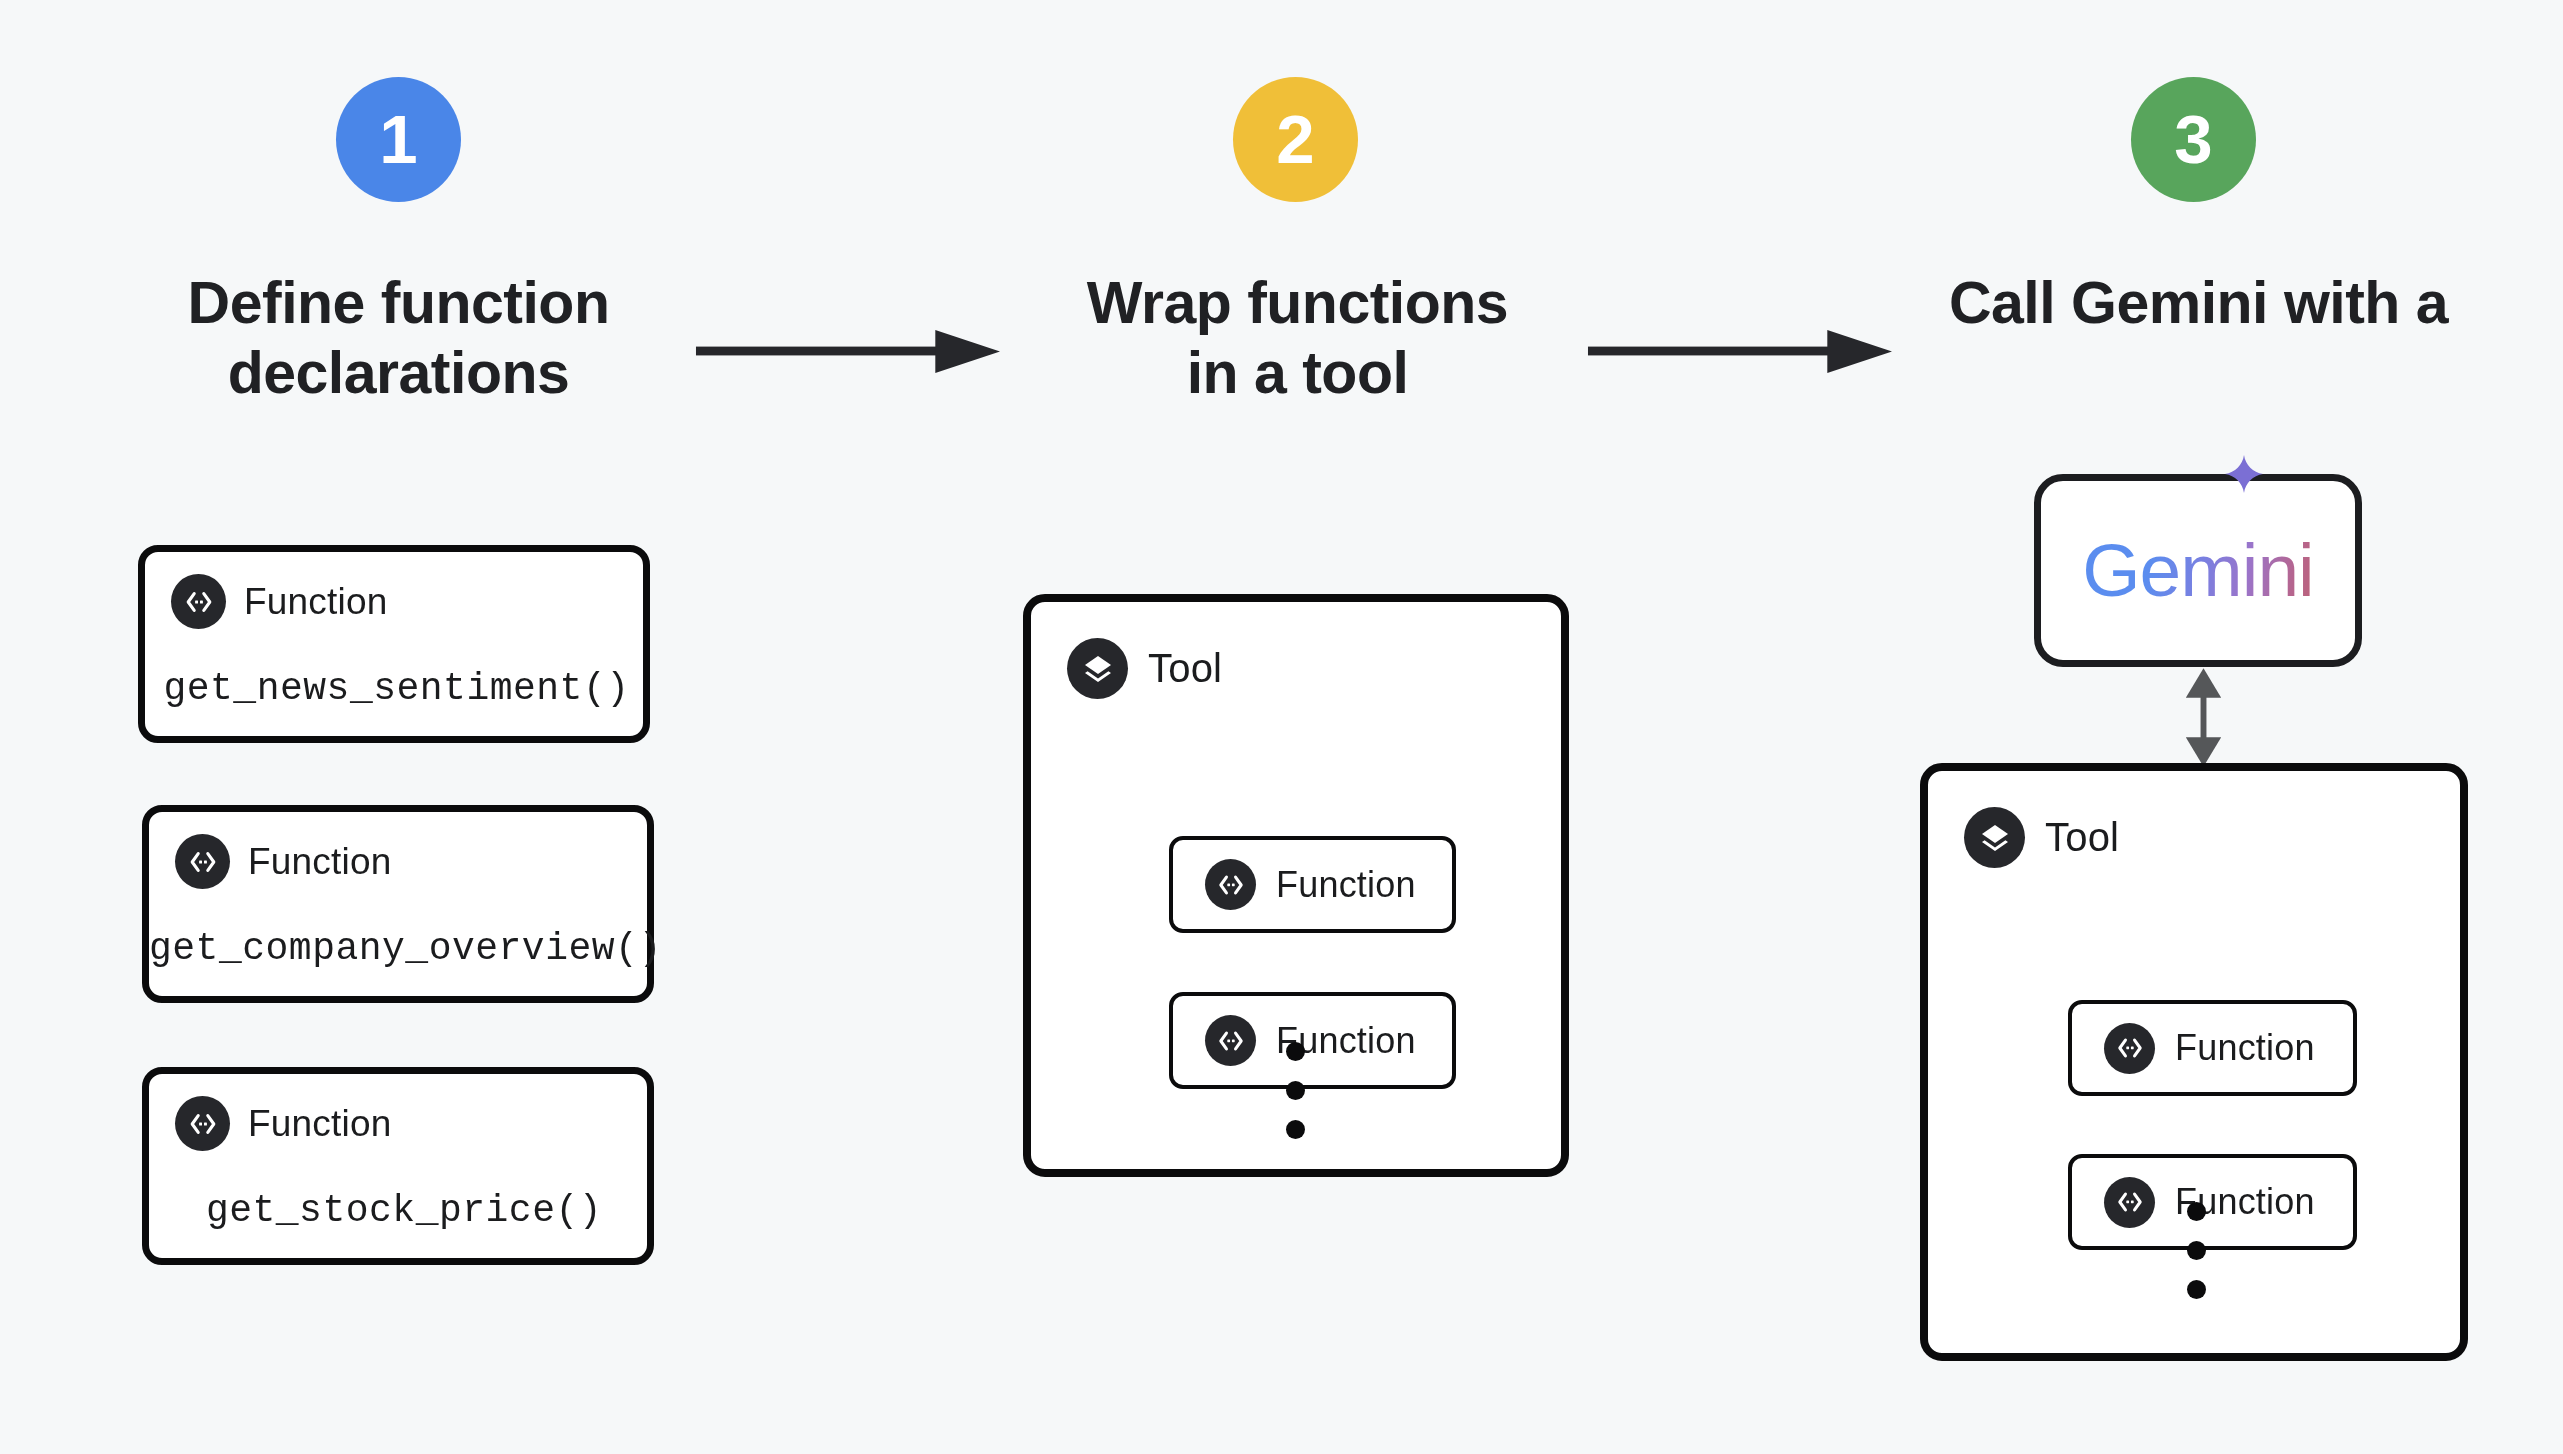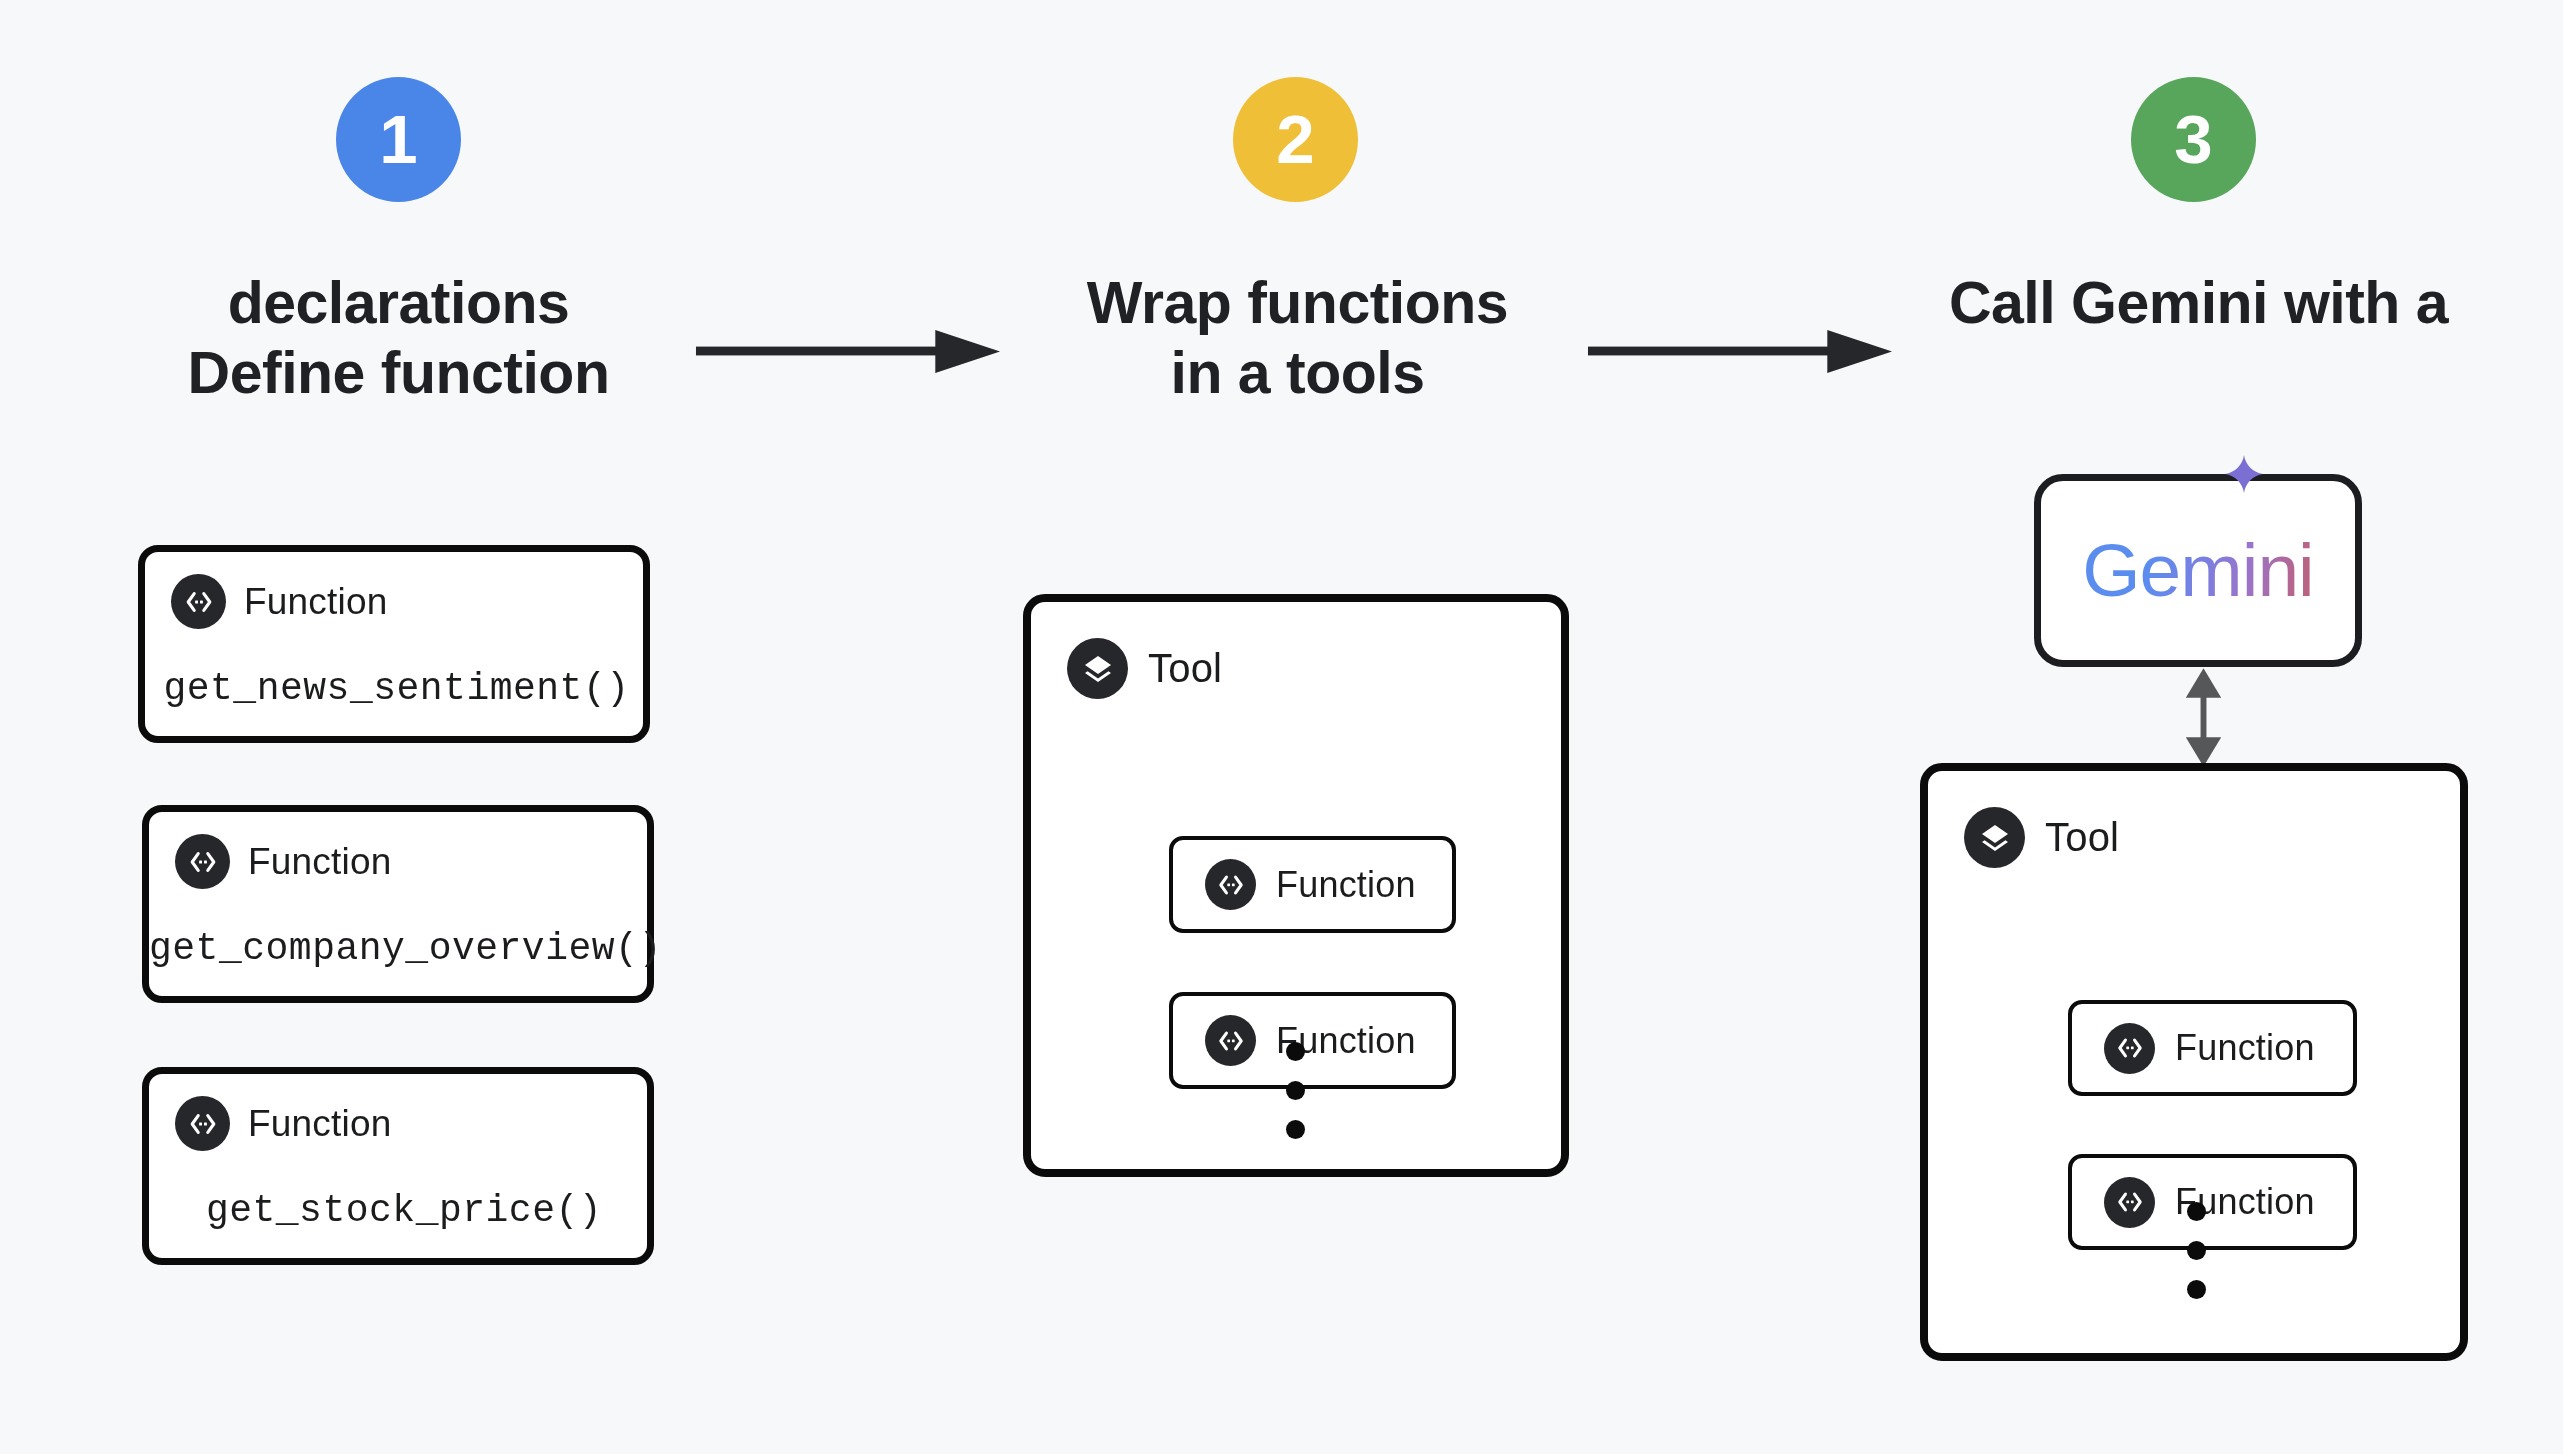--- a/index.html
+++ b/index.html
@@ -237,22 +237,22 @@
 </head>
 <body>
 
 <div class="canvas">
 
   <div class="badge badge-1">
     <span>1</span>
   </div>
 
   <div class="title title-1">
+    <div>Define function</div>
     <div>declarations</div>
-    <div>Define function</div>
   </div>
 
   <div class="fn-card fn-card-1">
     <div class="fn-head">
       <span class="icon-circle">
         <svg width="36" height="36" viewBox="0 0 36 36" aria-hidden="true">
           <path d="M13.2 9.6 L7.2 18 L13.2 26.4" fill="none" stroke="#ffffff" stroke-width="3.1" stroke-linecap="round" stroke-linejoin="round"></path>
           <path d="M22.8 9.6 L28.8 18 L22.8 26.4" fill="none" stroke="#ffffff" stroke-width="3.1" stroke-linecap="round" stroke-linejoin="round"></path>
           <rect x="14.1" y="16.5" width="2.9" height="2.9" rx="0.5" fill="#ffffff"></rect>
           <rect x="19.0" y="16.5" width="2.9" height="2.9" rx="0.5" fill="#ffffff"></rect>
@@ -299,21 +299,21 @@
       <path d="M244 4 L310 26 L244 48 Z" fill="#26272b"></path>
     </svg>
   </div>
 
   <div class="badge badge-2">
     <span>2</span>
   </div>
 
   <div class="title title-2">
     <div>Wrap functions</div>
-    <div>in a tools</div>
+    <div>in a tool</div>
   </div>
 
   <div class="tool-box tool-box-2">
     <div class="tool-head">
       <span class="icon-circle lg">
         <svg width="40" height="40" viewBox="0 0 40 40" aria-hidden="true">
           <path d="M20 7 L33 16 L20 25 L7 16 Z" fill="#ffffff"></path>
           <path d="M9.6 22.2 L20 29.4 L30.4 22.2 L33 24 L20 33 L7 24 Z" fill="#ffffff"></path>
         </svg>
       </span>

